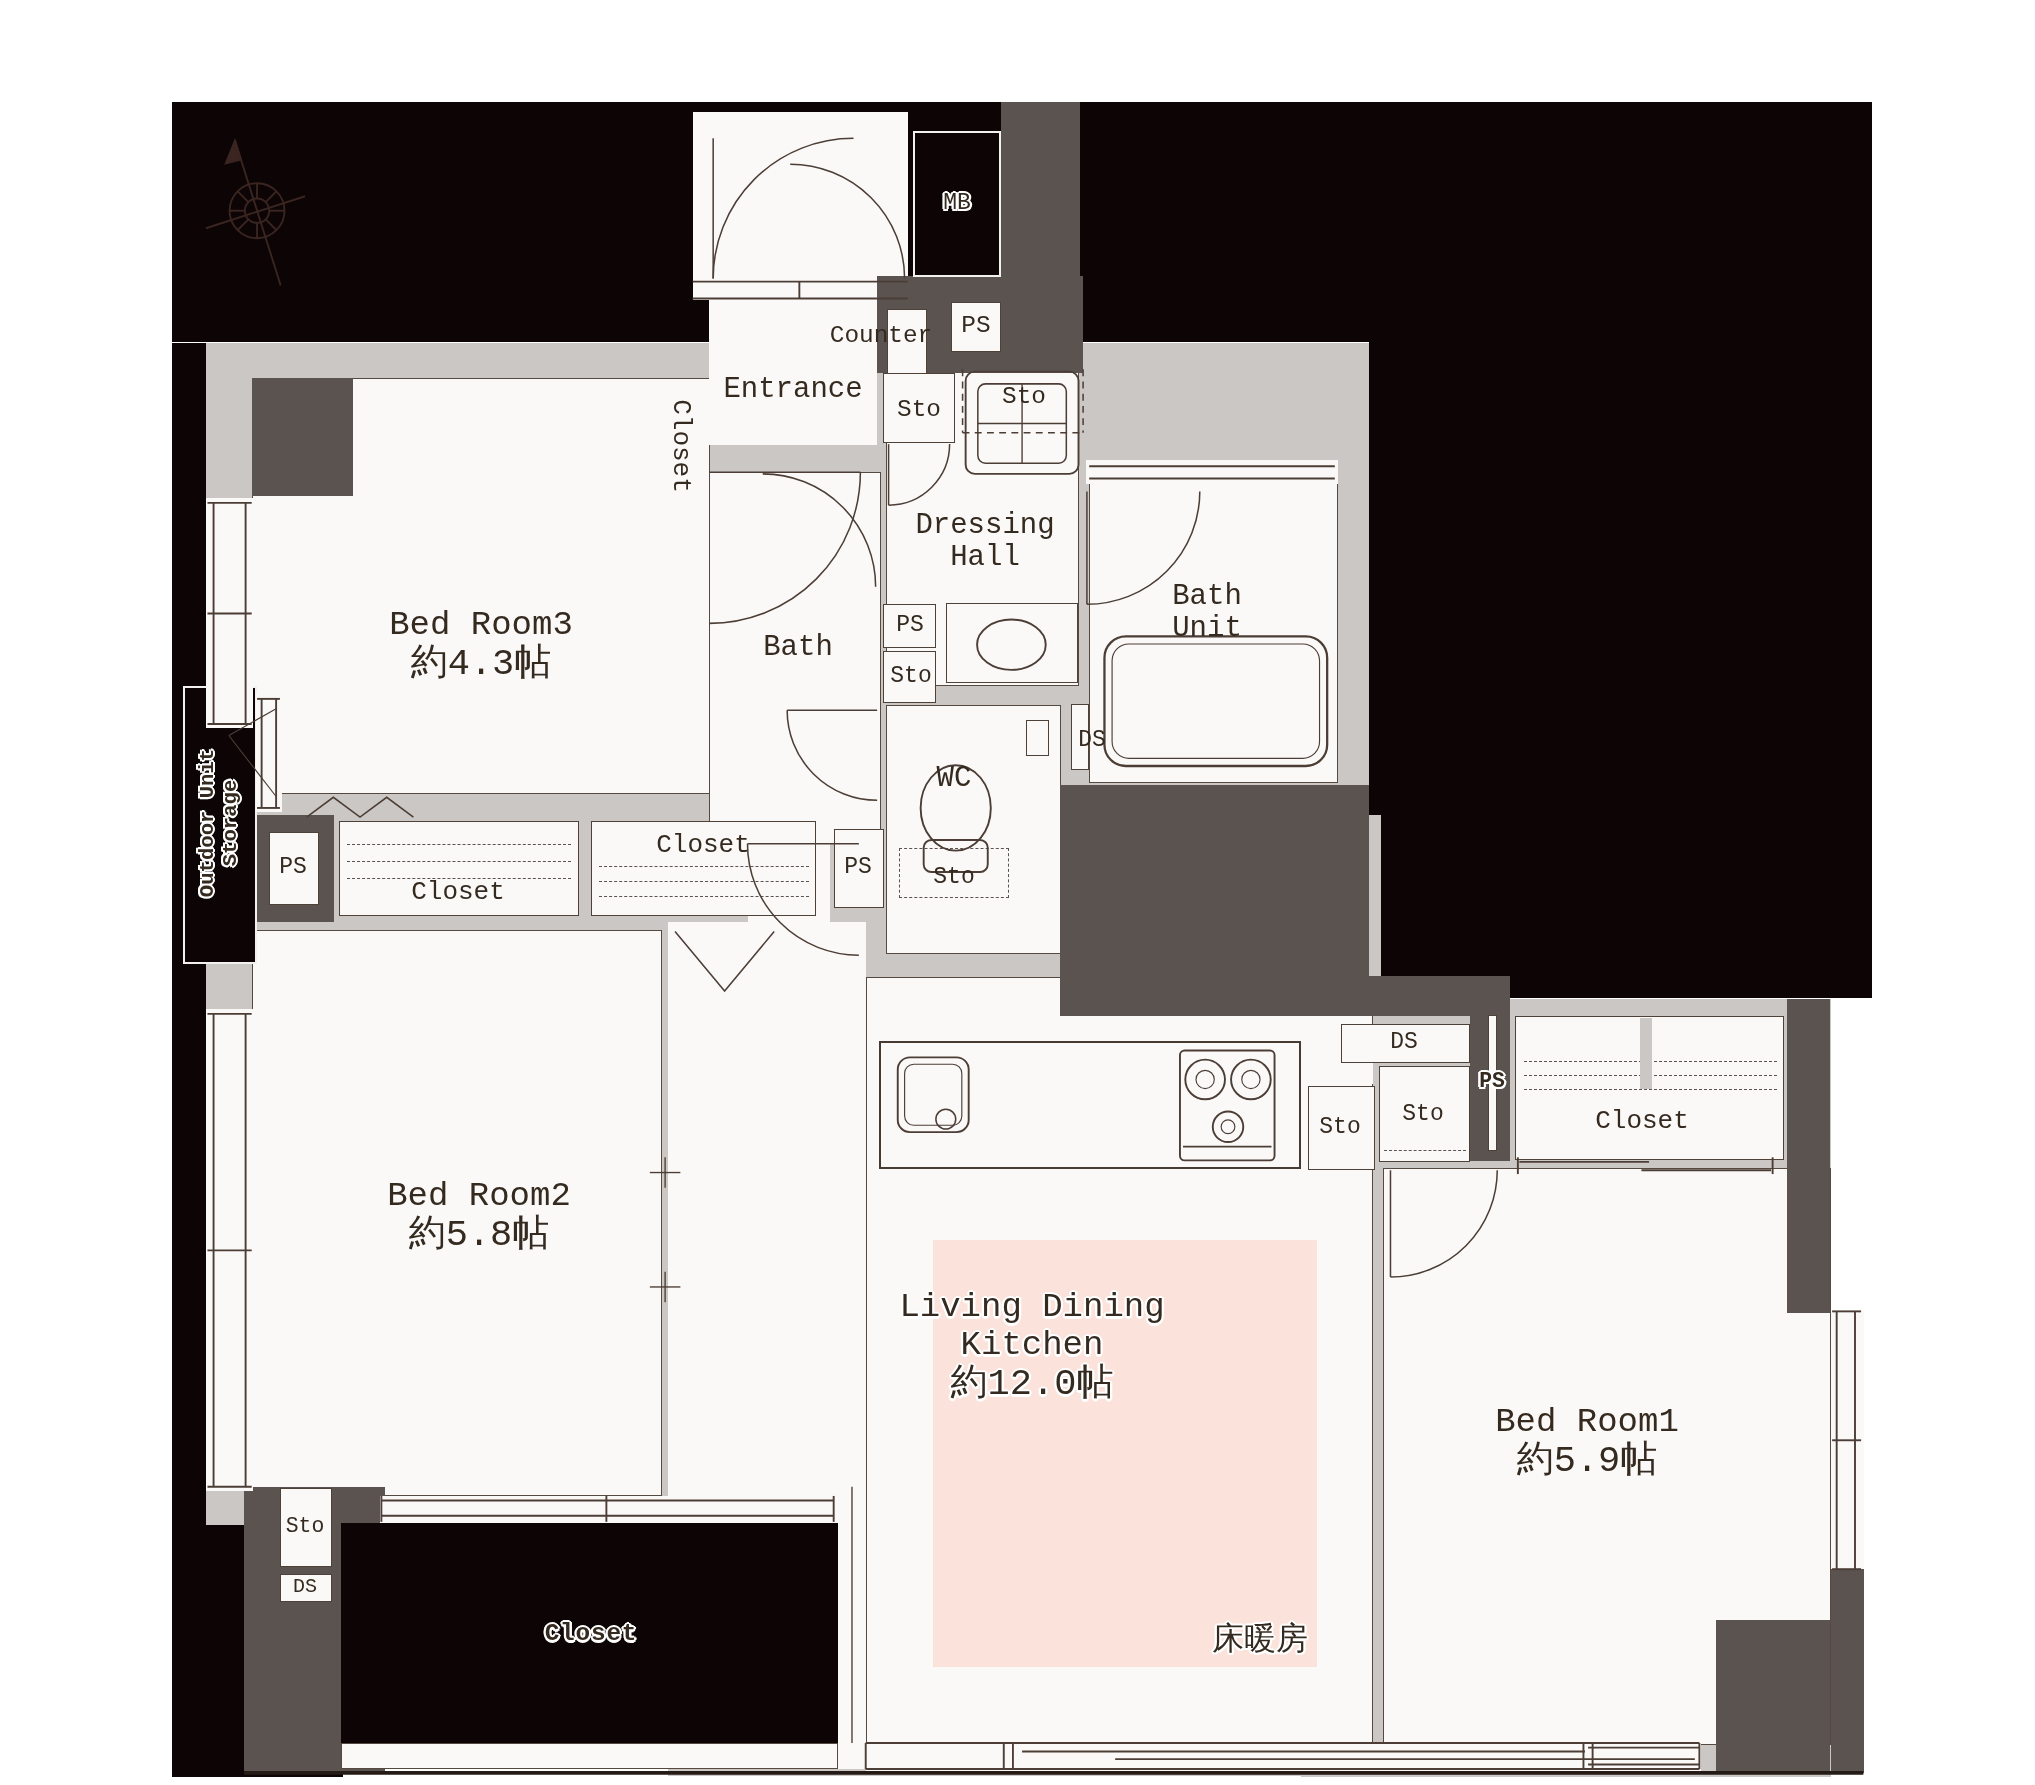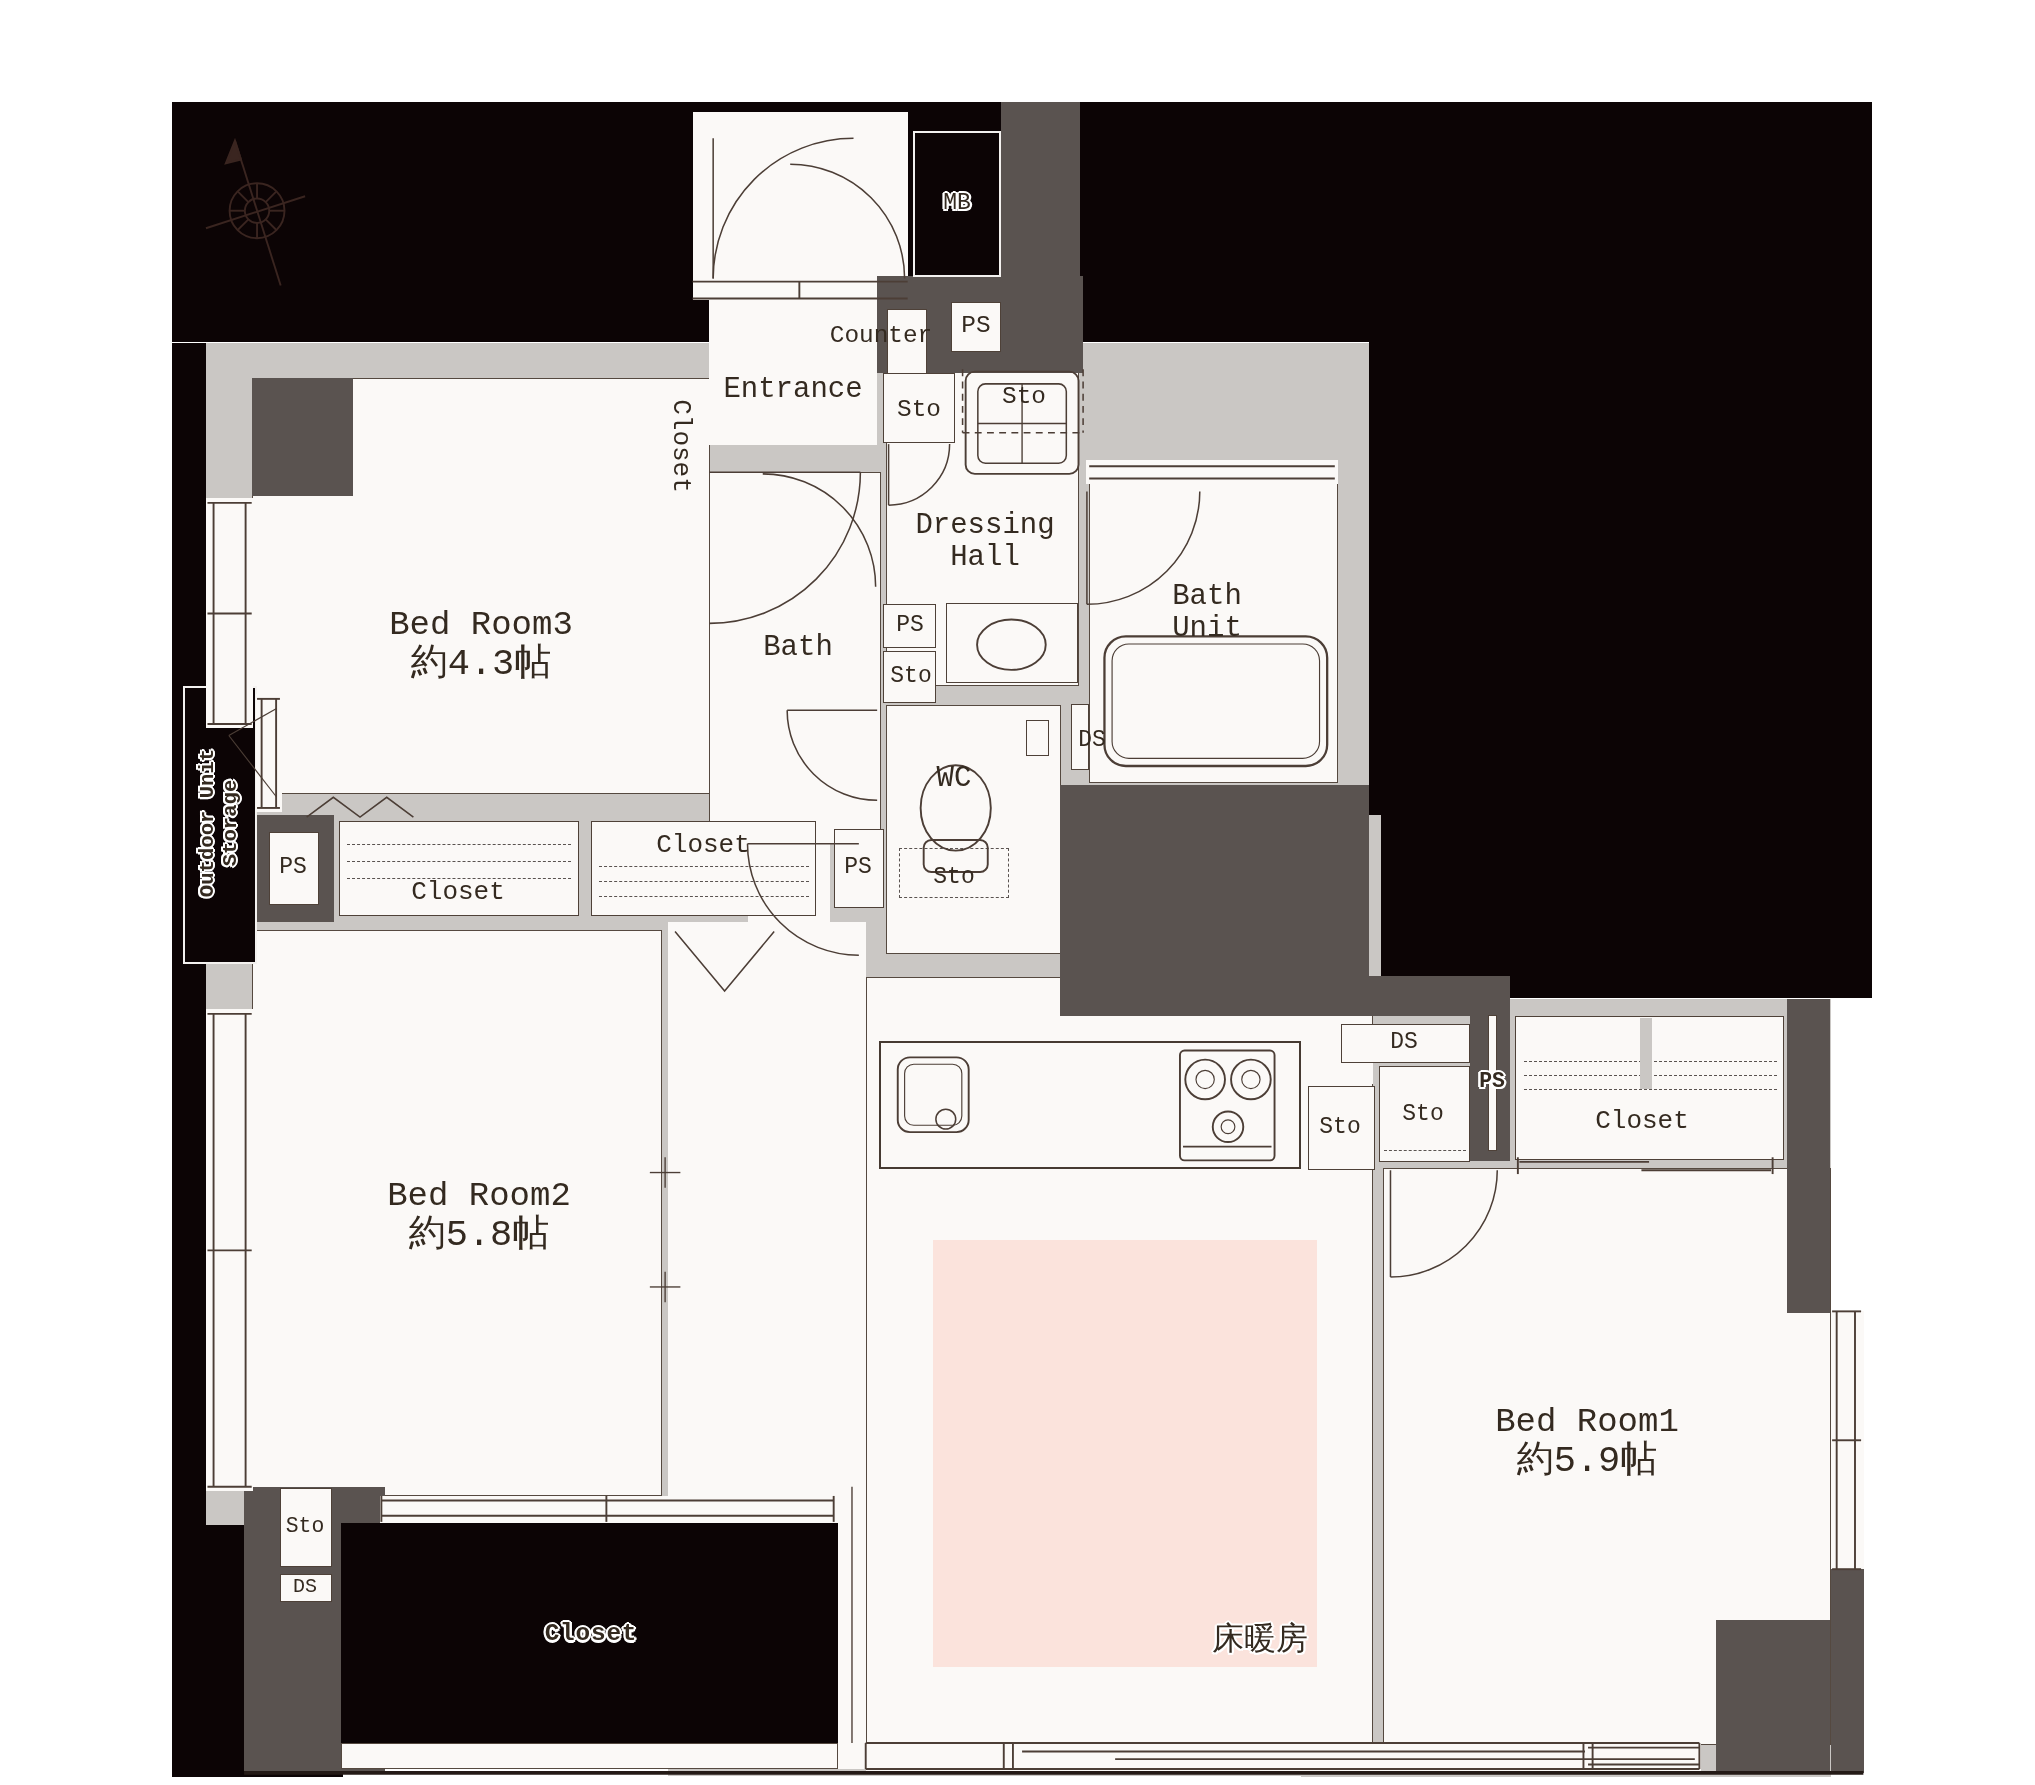--- a/index.html
+++ b/index.html
@@ -330,20 +330,25 @@
     <div class="f48">約4.3帖</div>
   </div>
   <div class="lbl" style="left:479px;top:1172px;">
     <div class="f44">Bed Room2</div>
     <div class="f48">約5.8帖</div>
   </div>
   <div class="lbl" style="left:1587px;top:1398px;">
     <div class="f44">Bed Room1</div>
     <div class="f48">約5.9帖</div>
   </div>
+  <div class="lbl halo" style="left:1032px;top:1302px;">
+    <div class="f44">Living Dining</div>
+    <div class="f44">Kitchen</div>
+    <div class="f48">約12.0帖</div>
+  </div>
   <div class="lbl f42 halo" style="left:1260px;top:1596px;">床暖房</div>
 
   <div class="lbl f30" style="left:1404px;top:998px;">DS</div>
   <div class="lbl f30" style="left:1340px;top:1083px;">Sto</div>
   <div class="lbl f30" style="left:1423px;top:1070px;">Sto</div>
   <div class="lbl f28 halo" style="left:1492px;top:1037px;font-weight:bold;">PS</div>
   <div class="lbl f34" style="left:1642px;top:1077px;">Closet</div>
   <div class="lbl f28" style="left:305px;top:1482px;">Sto</div>
   <div class="lbl f26" style="left:305px;top:1542px;">DS</div>
   <div class="lbl f32 halo" style="left:591px;top:1589px;font-weight:bold;letter-spacing:0.8px;">Closet</div>

